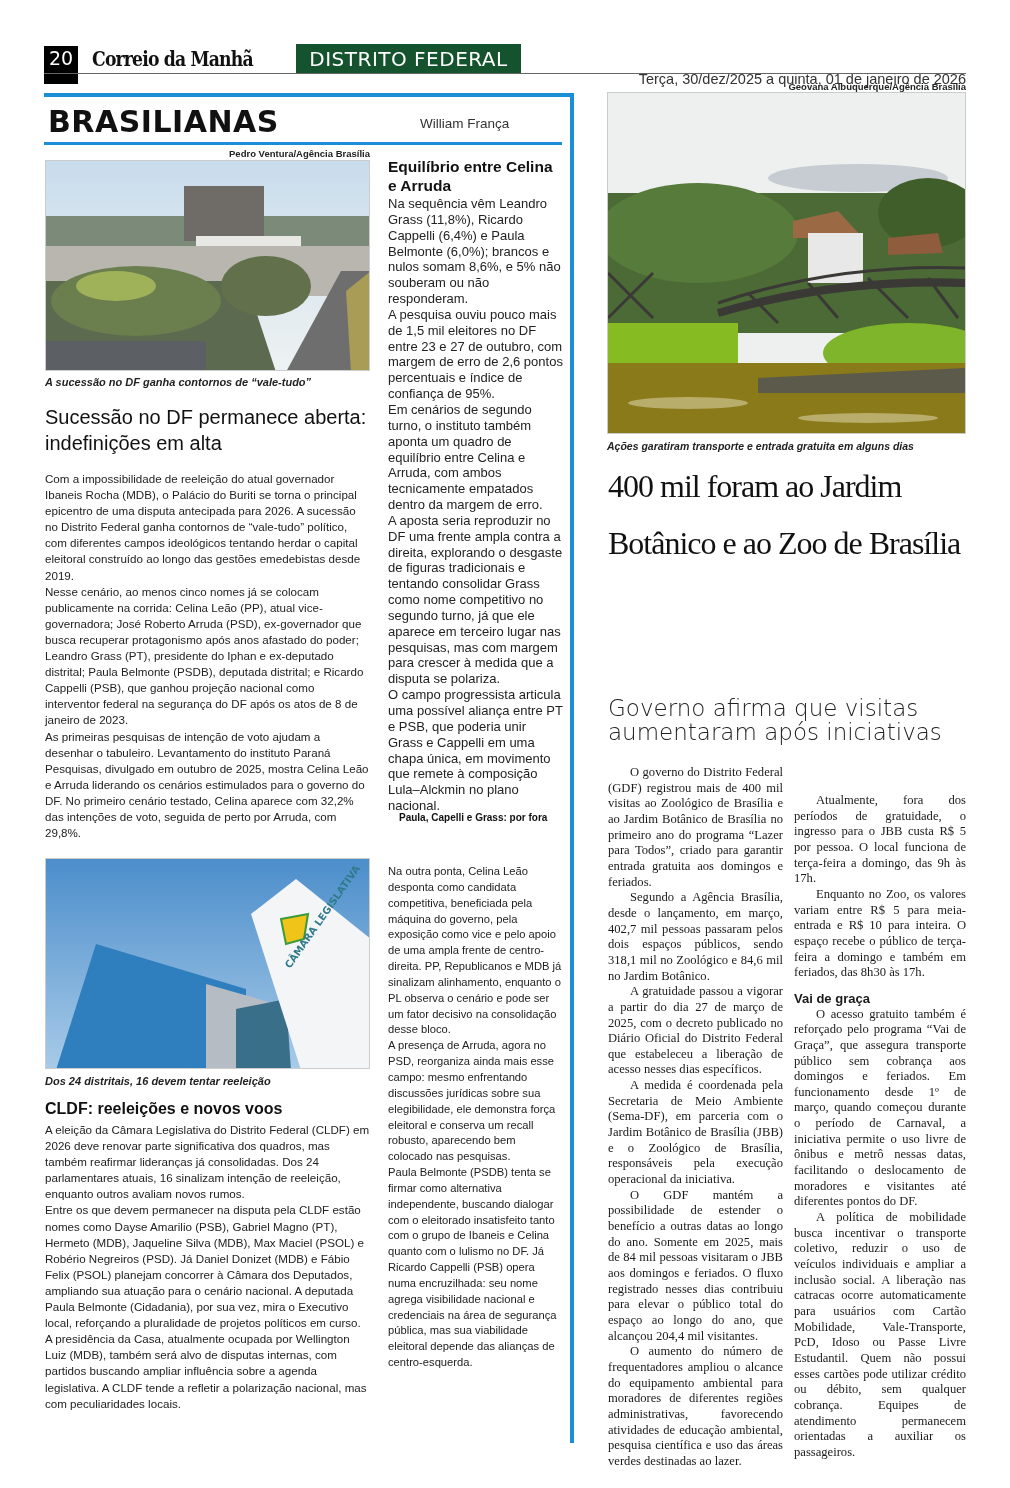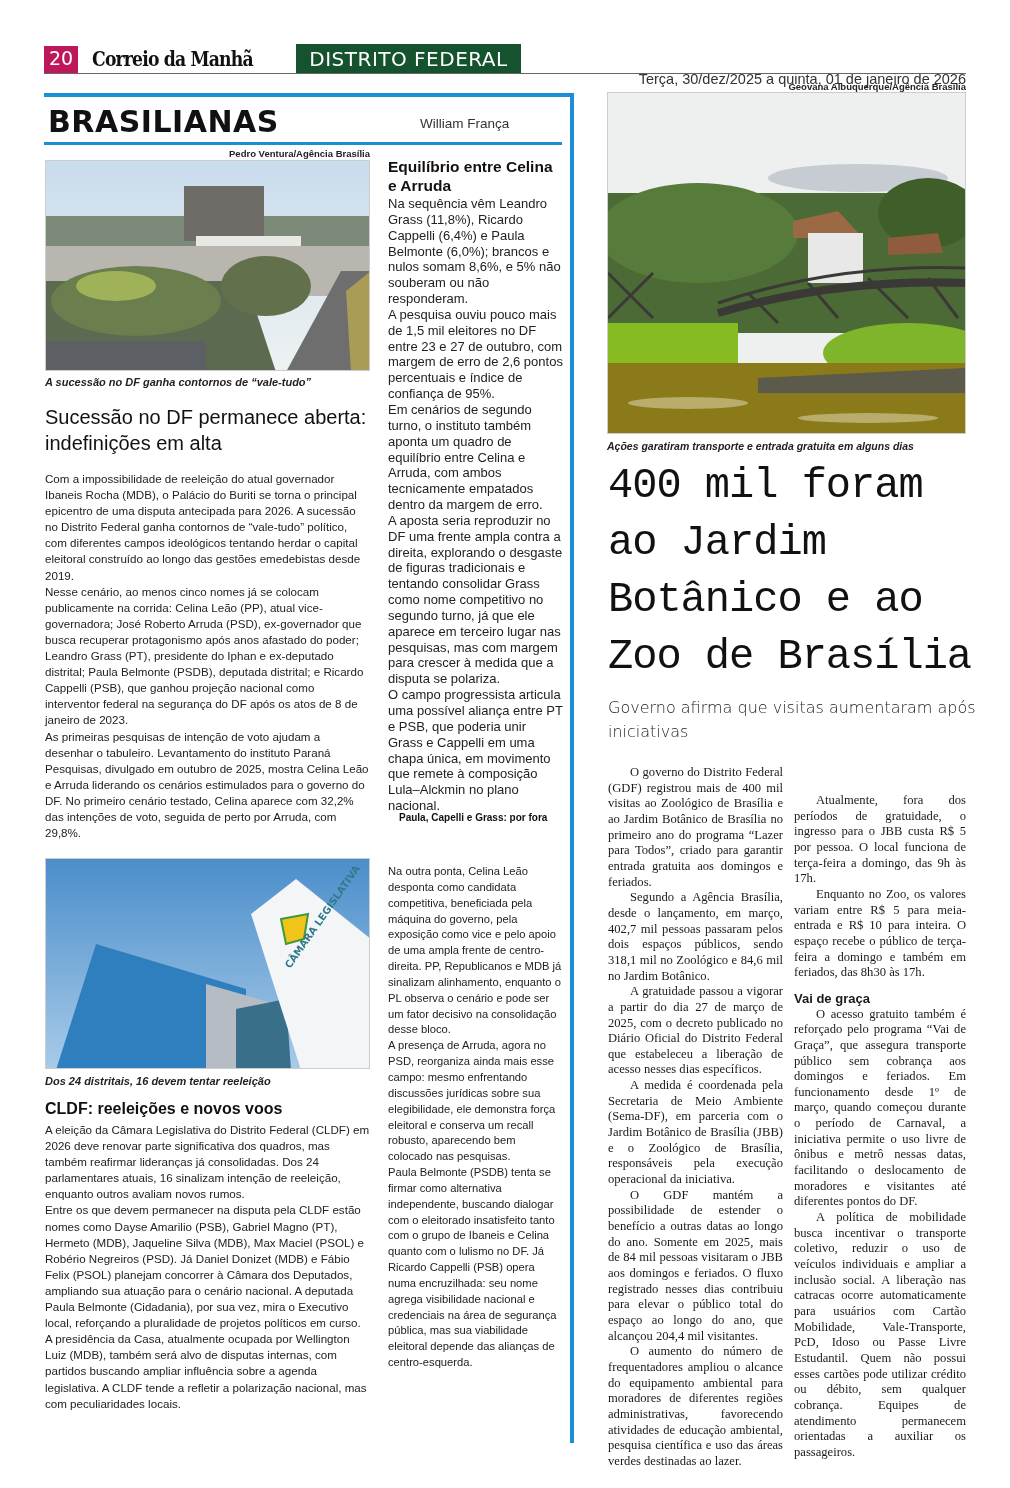--- a/index.html
+++ b/index.html
@@ -1,21 +1,21 @@
 <!DOCTYPE html>
 <html><head>
 <meta charset="utf-8">
 <style>
   * { box-sizing: border-box; margin: 0; padding: 0; }
   html, body { width: 1010px; height: 1488px; background: #ffffff; overflow: hidden; }
   body { position: relative; font-family: "DejaVu Sans", sans-serif; color: #1a1a1a; }
 
   
   .mast { position: absolute; left: 44px; top: 44px; width: 922px; height: 32px; }
-  .page-num { position: absolute; left: 0; top: 2px; width: 34px; height: 28px; background: #be185d; color: #fff;
+  .page-num { position: absolute; left: 0; top: 2px; width: 34px; height: 38px; background: #000000; color: #fff;
     font-family: "DejaVu Sans", sans-serif; font-size: 19px; line-height: 25px; text-align: center; }
   .paper-name { position: absolute; left: 48px; top: 0px; font-family: "DejaVu Serif", serif; font-size: 21px;
     font-weight: bold; letter-spacing: -1px; color: #111; transform: scaleX(0.82); transform-origin: left; line-height: 30px; }
   .section { position: absolute; left: 252px; top: 0; width: 225px; height: 30px; background: #14532d; color: #fff;
     font-family: "DejaVu Sans", sans-serif; font-size: 20px; line-height: 30px; text-align: center; letter-spacing: 0.5px; }
   .date { position: absolute; right: 0; top: 5px; font-family: "Liberation Sans", sans-serif; font-size: 14.5px; color: #333; margin-top: 22px; }
   .mast-rule { position: absolute; left: 44px; top: 73px; width: 922px; height: 1px; background: #666; }
 
   
   .frame { position: absolute; left: 44px; top: 93px; width: 530px; height: 1350px;
@@ -27,24 +27,24 @@
 
   .credit { position: absolute; font-family: "Liberation Sans", sans-serif; font-size: 9.5px; font-weight: bold; color: #222; text-align: right; }
   .caption { position: absolute; font-family: "Liberation Sans", sans-serif; font-size: 11px; font-style: italic; font-weight: bold; color: #222; }
   .photo { position: absolute; overflow: hidden; border: 1px solid #ccc; }
 
   .h2 { position: absolute; font-family: "Liberation Sans", sans-serif; color: #111; }
   .body-sans { position: absolute; font-family: "Liberation Sans", sans-serif; font-size: 11.6px; line-height: 16.1px; color: #222; }
   .body-sans p { margin: 0; }
 
   
-  .headline { position: absolute; left: 608px; top: 458px; width: 370px; font-family: Liberation Mono, monospace;
-    font-size: 42px; line-height: 57px; letter-spacing: -1px; color: #111; font-weight: 500; }
+  .headline { position: absolute; left: 608px; top: 458px; width: 370px; font-family: Liberation Serif, serif;
+    font-size: 32px; line-height: 57px; letter-spacing: -1px; color: #111; font-weight: 500; }
   .subhead { position: absolute; left: 608px; top: 696px; width: 370px; font-family: "DejaVu Sans", sans-serif;
-    font-size: 16px; line-height: 24px; font-weight: 300; color: #222; }
+    font-size: 23px; line-height: 24px; font-weight: 300; color: #222; }
   .body-serif { position: absolute; font-family: "Liberation Serif", serif; font-size: 12.6px; line-height: 15.65px;
     color: #1a1a1a; text-align: justify; hyphens: auto; }
   .body-serif p { text-indent: 22px; margin: 0 0 0 0; }
   .body-serif .sub { font-family: "Liberation Sans", sans-serif; font-weight: bold; font-size: 13px; text-indent: 0; margin-top: 10px; }
 </style>
 </head>
 <body>
 
 <div class="mast">
   <div class="page-num">20</div>

